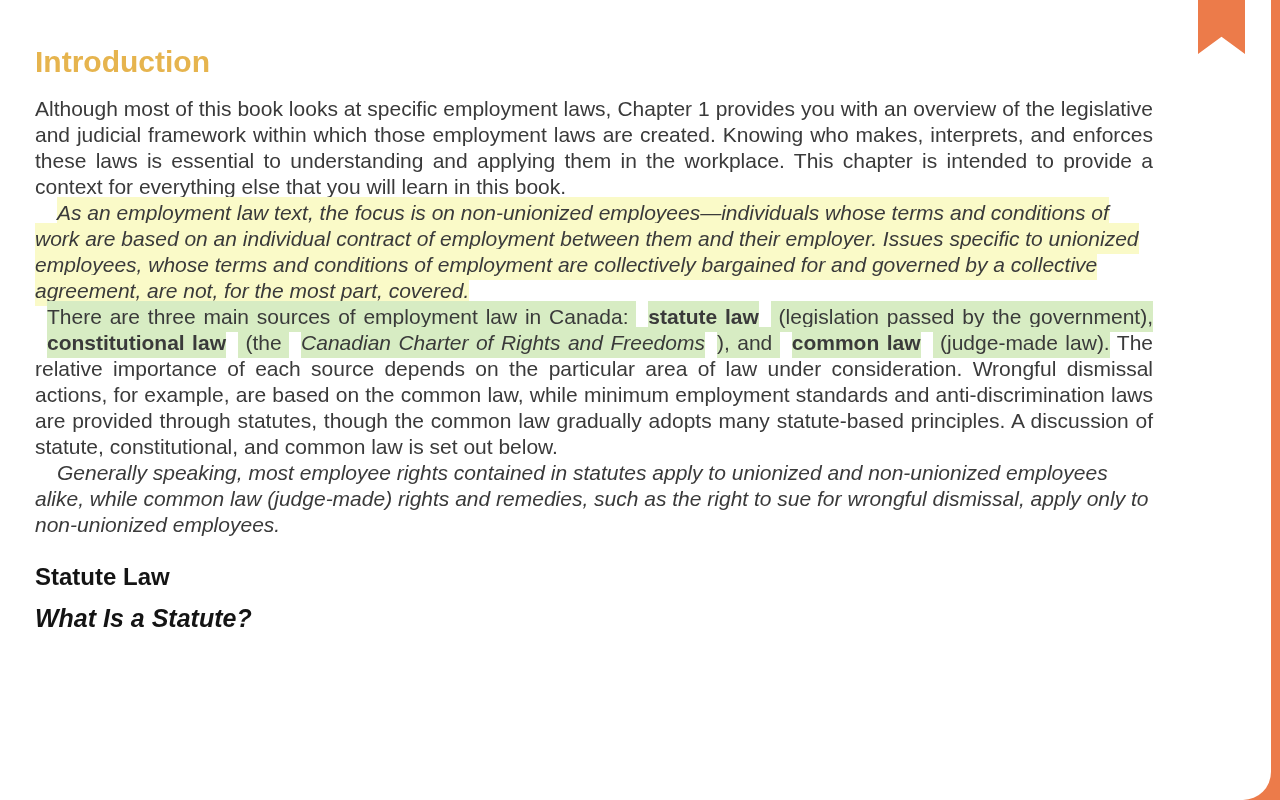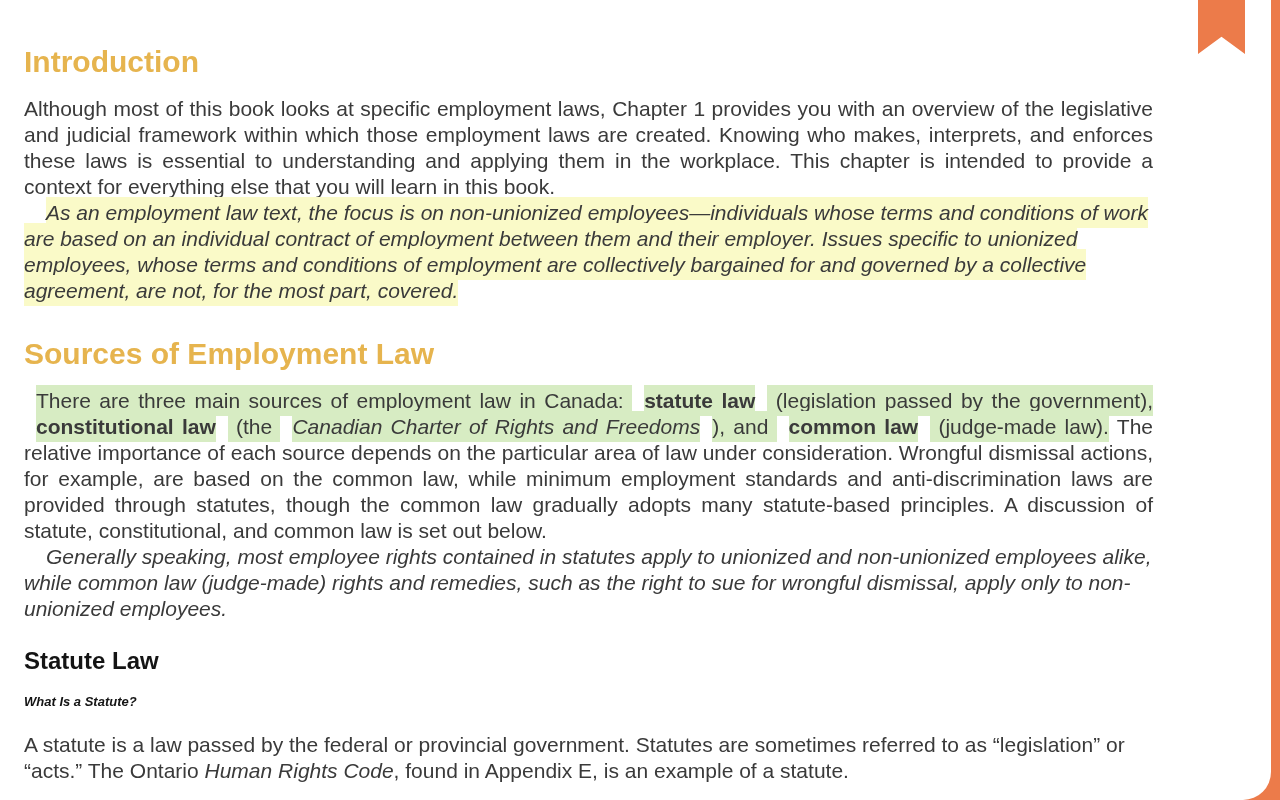--- a/index.html
+++ b/index.html
@@ -22,41 +22,41 @@
     position: absolute;
     top: 0;
     right: 26px;
     width: 47px;
     height: 54px;
     background: var(--accent, #ec7b4a);
     clip-path: polygon(0 0, 100% 0, 100% 100%, 50% 68%, 0 100%);
     cursor: pointer;
   }
   .content {
-    padding: 44px 46px 0 24px;
+    padding: 44px 46px 0 35px;
     width: 1199px;
   }
   .h1 {
     font-size: 30px;
     font-weight: 700;
     line-height: 36px;
     color: var(--gold, #e6b44e);
     margin-bottom: 16px;
   }
   .h1.spaced { margin-top: 32px; }
   .h2 {
     font-size: 24px;
     font-weight: 700;
     line-height: 30px;
     color: #141414;
     margin-top: 24px;
     margin-bottom: 14px;
   }
   .h3 {
-    font-size: 13px;
+    font-size: 25px;
     font-weight: 700;
     font-style: italic;
     line-height: 24px;
     color: #141414;
     margin-bottom: 18px;
   }
   .body-p {
     font-size: 21px;
     line-height: 26px;
     color: var(--text, #3a3a3a);
@@ -77,20 +77,18 @@
 </style>
 </head>
 <body>
 
 <div class="page">
   <div class="bookmark"></div>
   <main class="content">
     <h1 class="h1">Introduction</h1>
     <p class="body-p justify"><span>Although most of this book looks at specific employment laws, Chapter 1 provides you with an overview of the legislative and judicial framework within which those employment laws are created. Knowing who makes, interprets, and enforces these laws is essential to understanding and applying them in the workplace. This chapter is intended to provide a context for everything else that you will learn in this book.</span></p>
     <p class="body-p indent"><span class="hl-yellow">As an employment law text, the focus is on non-unionized employees—individuals whose terms and conditions of work are based on an individual contract of employment between them and their employer. Issues specific to unionized employees, whose terms and conditions of employment are collectively bargained for and governed by a collective agreement, are not, for the most part, covered.</span></p>
-    <h1 class="h1 spaced">Sources of Employment Law</h1>
     <p class="body-p justify"><span class="hl-green">There are three main sources of employment law in Canada: </span><span class="b hl-green">statute law</span><span class="hl-green"> (legislation passed by the government), </span><span class="b hl-green">constitutional law</span><span class="hl-green"> (the </span><span class="i hl-green">Canadian Charter of Rights and Freedoms</span><span class="hl-green">), and </span><span class="b hl-green">common law</span><span class="hl-green"> (judge-made law).</span><span> The relative importance of each source depends on the particular area of law under consideration. Wrongful dismissal actions, for example, are based on the common law, while minimum employment standards and anti-discrimination laws are provided through statutes, though the common law gradually adopts many statute-based principles. A discussion of statute, constitutional, and common law is set out below.</span></p>
     <p class="body-p indent"><span>Generally speaking, most employee rights contained in statutes apply to unionized and non-unionized employees alike, while common law (judge-made) rights and remedies, such as the right to sue for wrongful dismissal, apply only to non-unionized employees.</span></p>
     <h2 class="h2">Statute Law</h2>
     <h3 class="h3">What Is a Statute?</h3>
-    <p class="body-p"><span>A statute is a law passed by the federal or provincial government. Statutes are sometimes referred to as “legislation” or “acts.” The Ontario </span><span class="i">Human Rights Code</span><span>, found in Appendix E, is an example of a statute.</span></p>
   </main>
 </div>
 
 </body></html>

